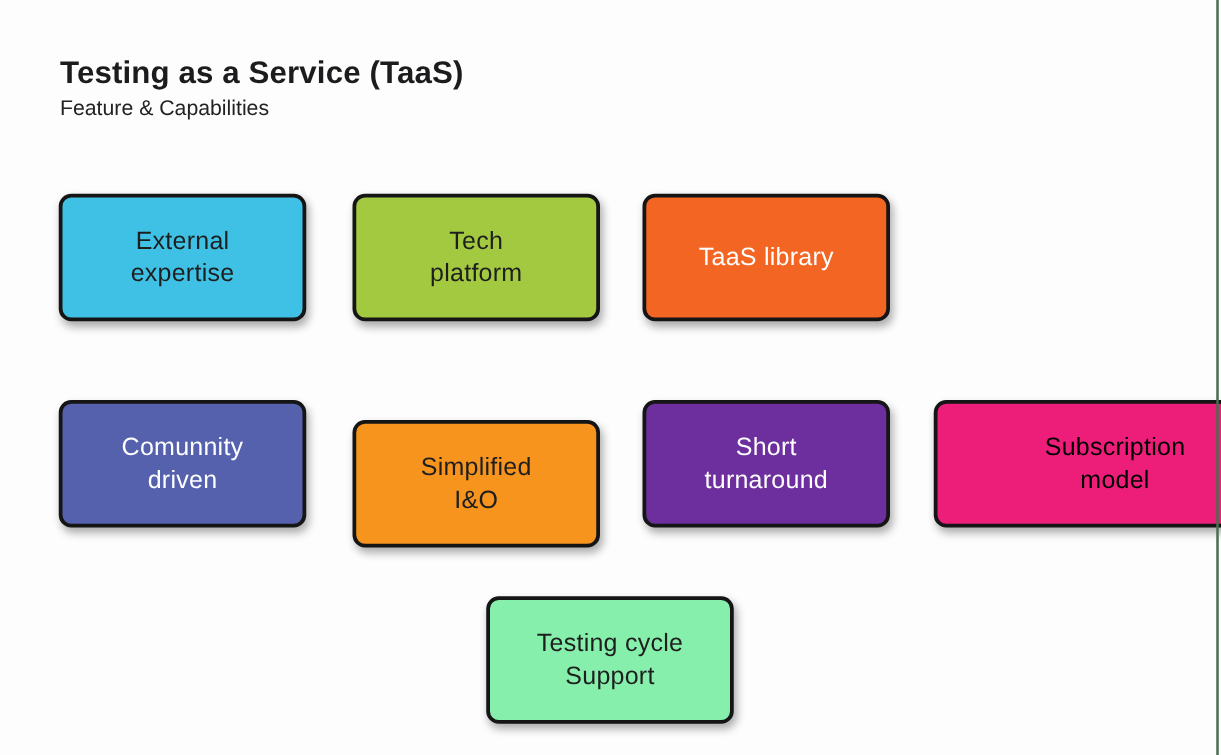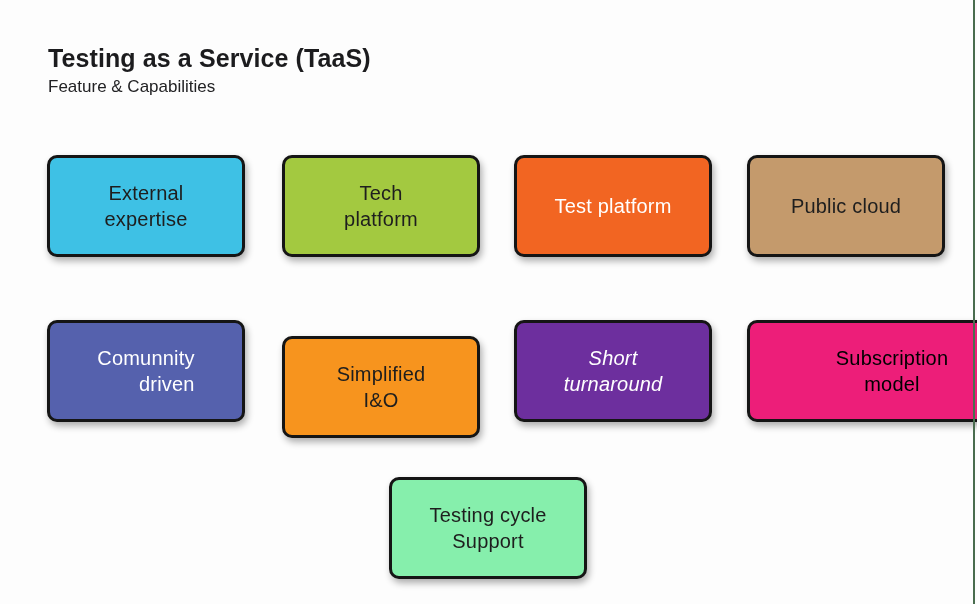--- a/index.html
+++ b/index.html
@@ -54,21 +54,21 @@
     line-height: 1.32;
     white-space: pre-line;
     letter-spacing: 0.2px;
   }
   
   .b1 { left: 47px;  top: 155px; }
   .b2 { left: 282px; top: 155px; }
   .b3 { left: 514px; top: 155px; }
   .b4 { left: 747px; top: 155px; }
   
-  .b5 { left: 47px;  top: 320px; text-align: right; }
+  .b5 { left: 47px;  top: 320px; }
   .b6 { left: 282px; top: 320px; }
   .b7 { left: 514px; top: 320px; }
   .b8 { left: 747px; top: 320px; }
   
   .b9 { left: 389px; top: 477px; }
 </style>
 </head>
 <body>
 
 <div class="canvas">
@@ -76,31 +76,30 @@
   <div class="title">Testing as a Service (TaaS)</div>
 
   <div class="subtitle">Feature &amp; Capabilities</div>
 
   <div class="box b2" style="background: rgb(163, 201, 64); color: rgb(30, 30, 30);">Tech
 platform</div>
 
   <div class="box b1" style="background: rgb(62, 193, 229); color: rgb(30, 30, 30);">External
 expertise</div>
 
-  <div class="box b3" style="background: rgb(242, 101, 34); color: rgb(255, 255, 255);">Test platform</div>
+  <div class="box b3" style="background: rgb(242, 101, 34); color: rgb(255, 255, 255);">TaaS library</div>
 
-  <div class="box b4" style="background: rgb(196, 154, 108); color: rgb(30, 30, 30);">Public cloud</div>
 
   <div class="box b5" style="background: rgb(85, 97, 173); color: rgb(255, 255, 255);">Comunnity
 driven</div>
 
   <div class="box b6" style="background: rgb(247, 148, 30); color: rgb(30, 30, 30); margin-top: 16px;">Simplified
 I&amp;O</div>
 
-  <div class="box b7" style="background: rgb(109, 47, 158); color: rgb(255, 255, 255); font-style: italic;">Short
+  <div class="box b7" style="background: rgb(109, 47, 158); color: rgb(255, 255, 255);">Short
 turnaround</div>
 
   <div class="box b8" style="background: rgb(237, 30, 121); color: #000000; padding-left: 46px;">Subscription
 model</div>
 
   <div class="box b9" style="background: #86efac; color: rgb(30, 30, 30);">Testing cycle
 Support</div>
 
   <div class="edge-line" style="background: rgb(74, 109, 79);"></div>
 

